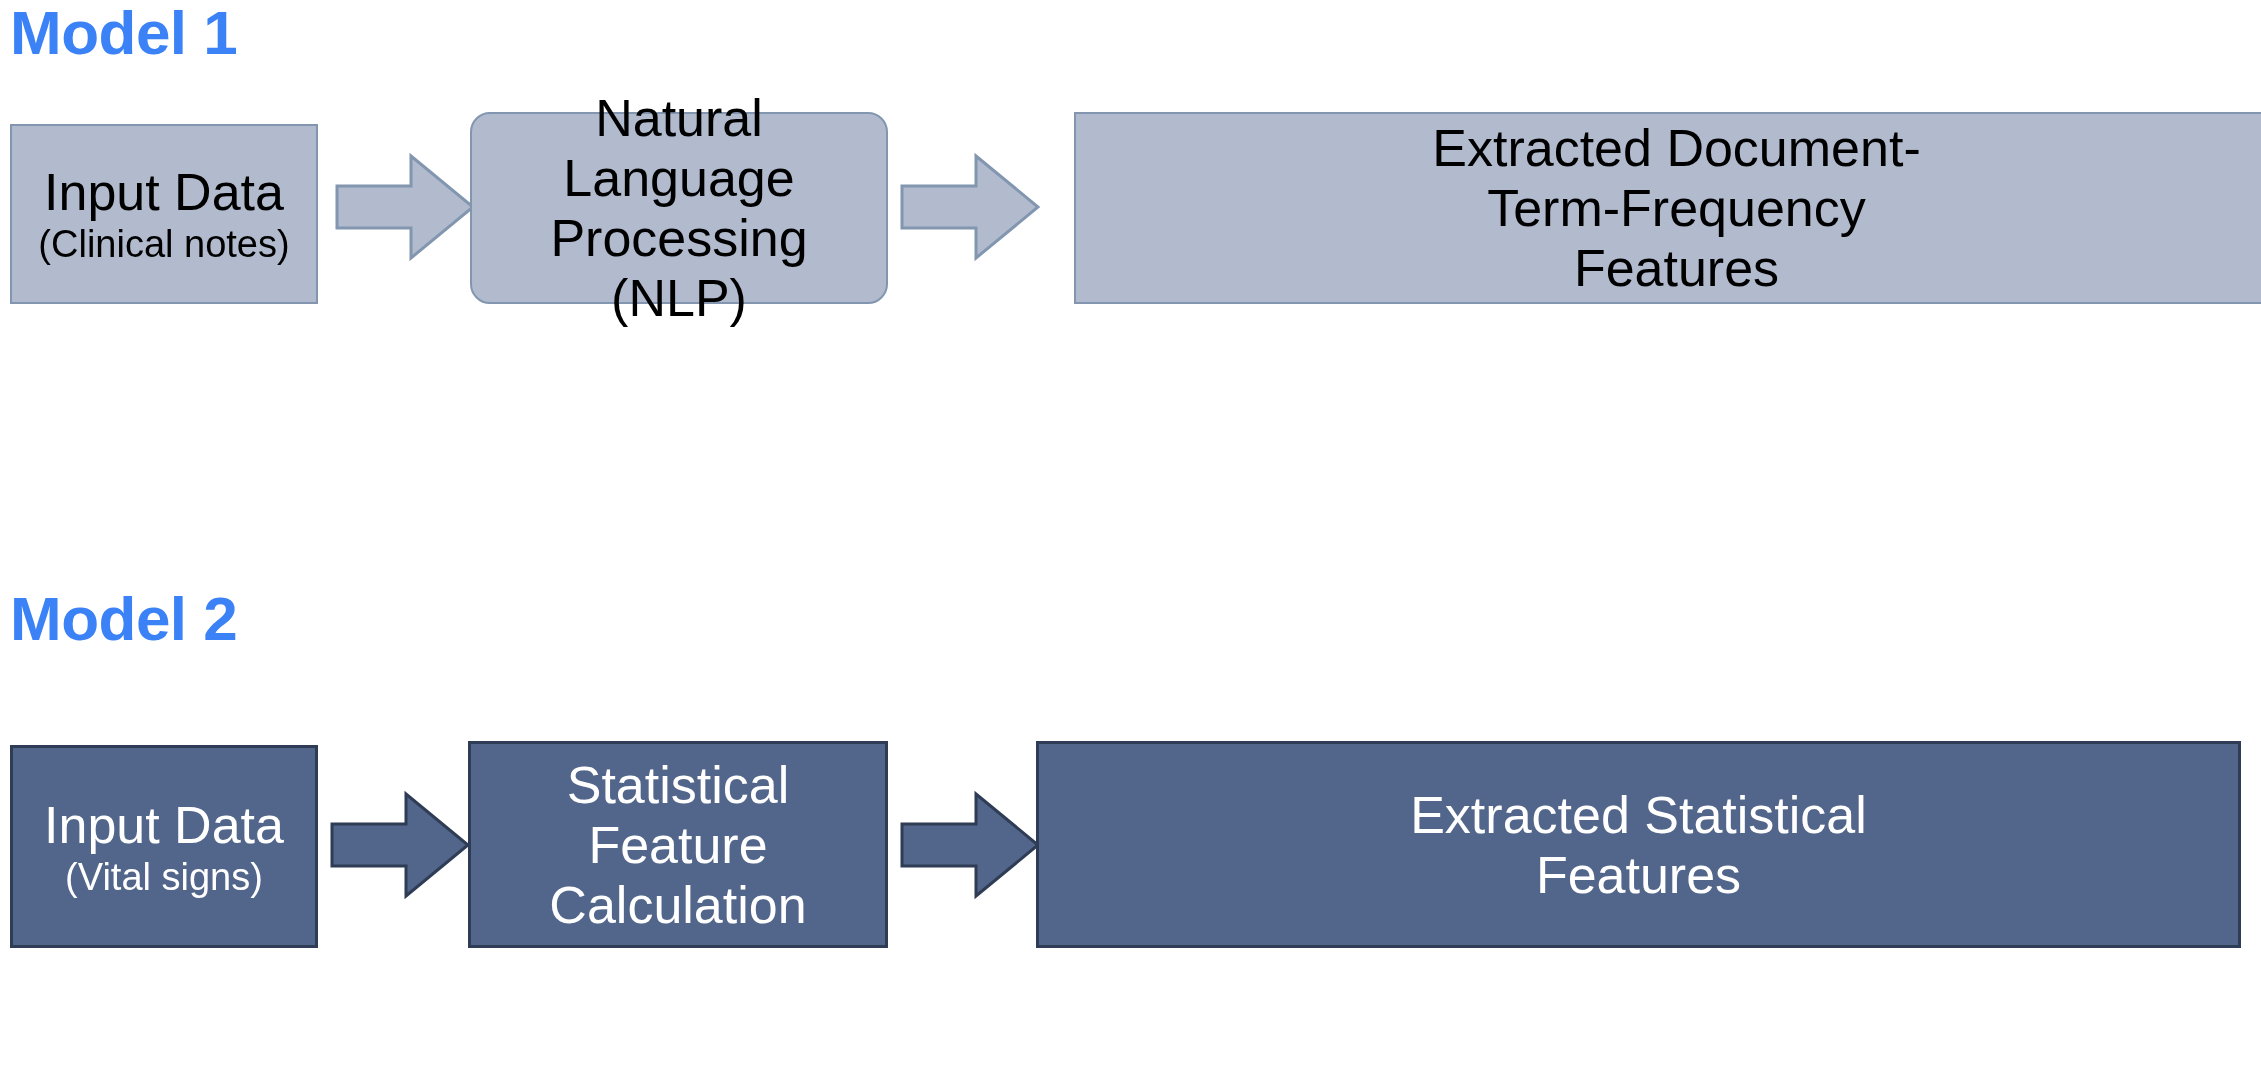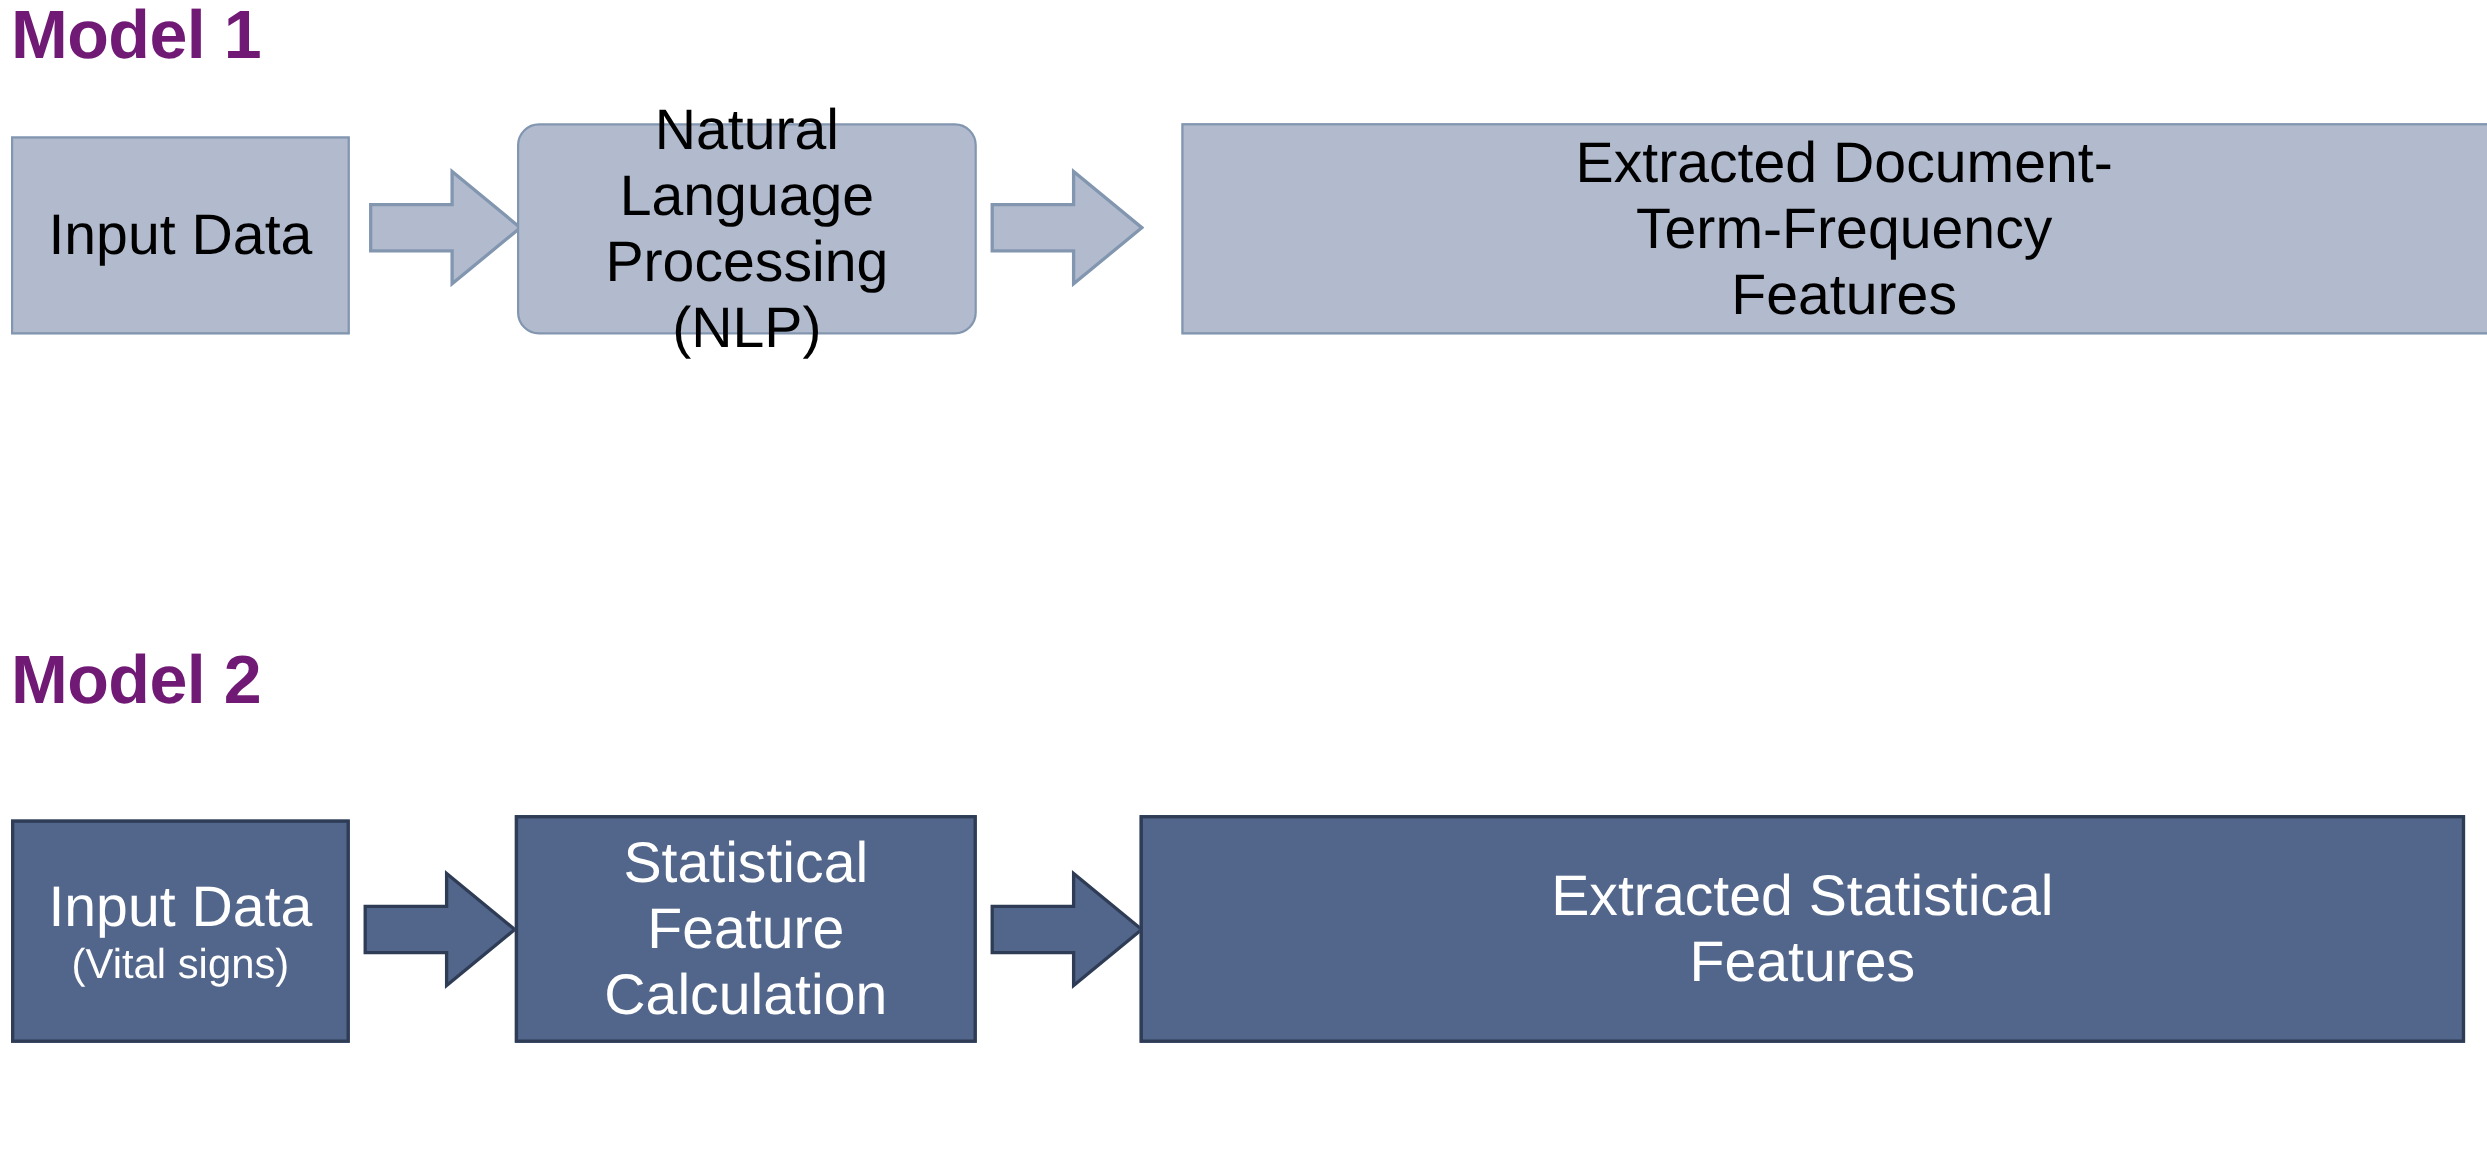--- a/index.html
+++ b/index.html
@@ -22,21 +22,21 @@
     height: 1067px;
   }
 
   
   .section-title {
     position: absolute;
     font-family: "Liberation Sans", sans-serif;
     font-weight: bold;
     font-size: 62px;
     line-height: 62px;
-    color: #701a75;
+    color: #3b82f6;
     letter-spacing: -0.5px;
     white-space: nowrap;
   }
   #model1-title { left: 10px; top: 2px; }
   #model2-title { left: 10px; top: 588px; }
 
   
   .pbox {
     position: absolute;
     box-sizing: border-box;
@@ -96,20 +96,21 @@
 </style>
 </head>
 <body>
 
 <div class="canvas">
 
   <div class="section-title" id="model1-title">Model 1</div>
 
   <div class="pbox light" id="m1-box1">
     <span class="main-line">Input Data</span>
+    <span class="sub-line">(Clinical notes)</span>
   </div>
 
   <div class="arrow" id="m1-arrow1">
     <svg viewBox="0 0 140 110" preserveAspectRatio="none">
       <polygon points="2,34 76,34 76,4 138,55 76,106 76,76 2,76" fill="#b1bbcd" stroke="#8296b0" stroke-width="3"></polygon>
     </svg>
   </div>
 
   <div class="pbox light" id="m1-box2">
     <span class="main-line">Natural Language

